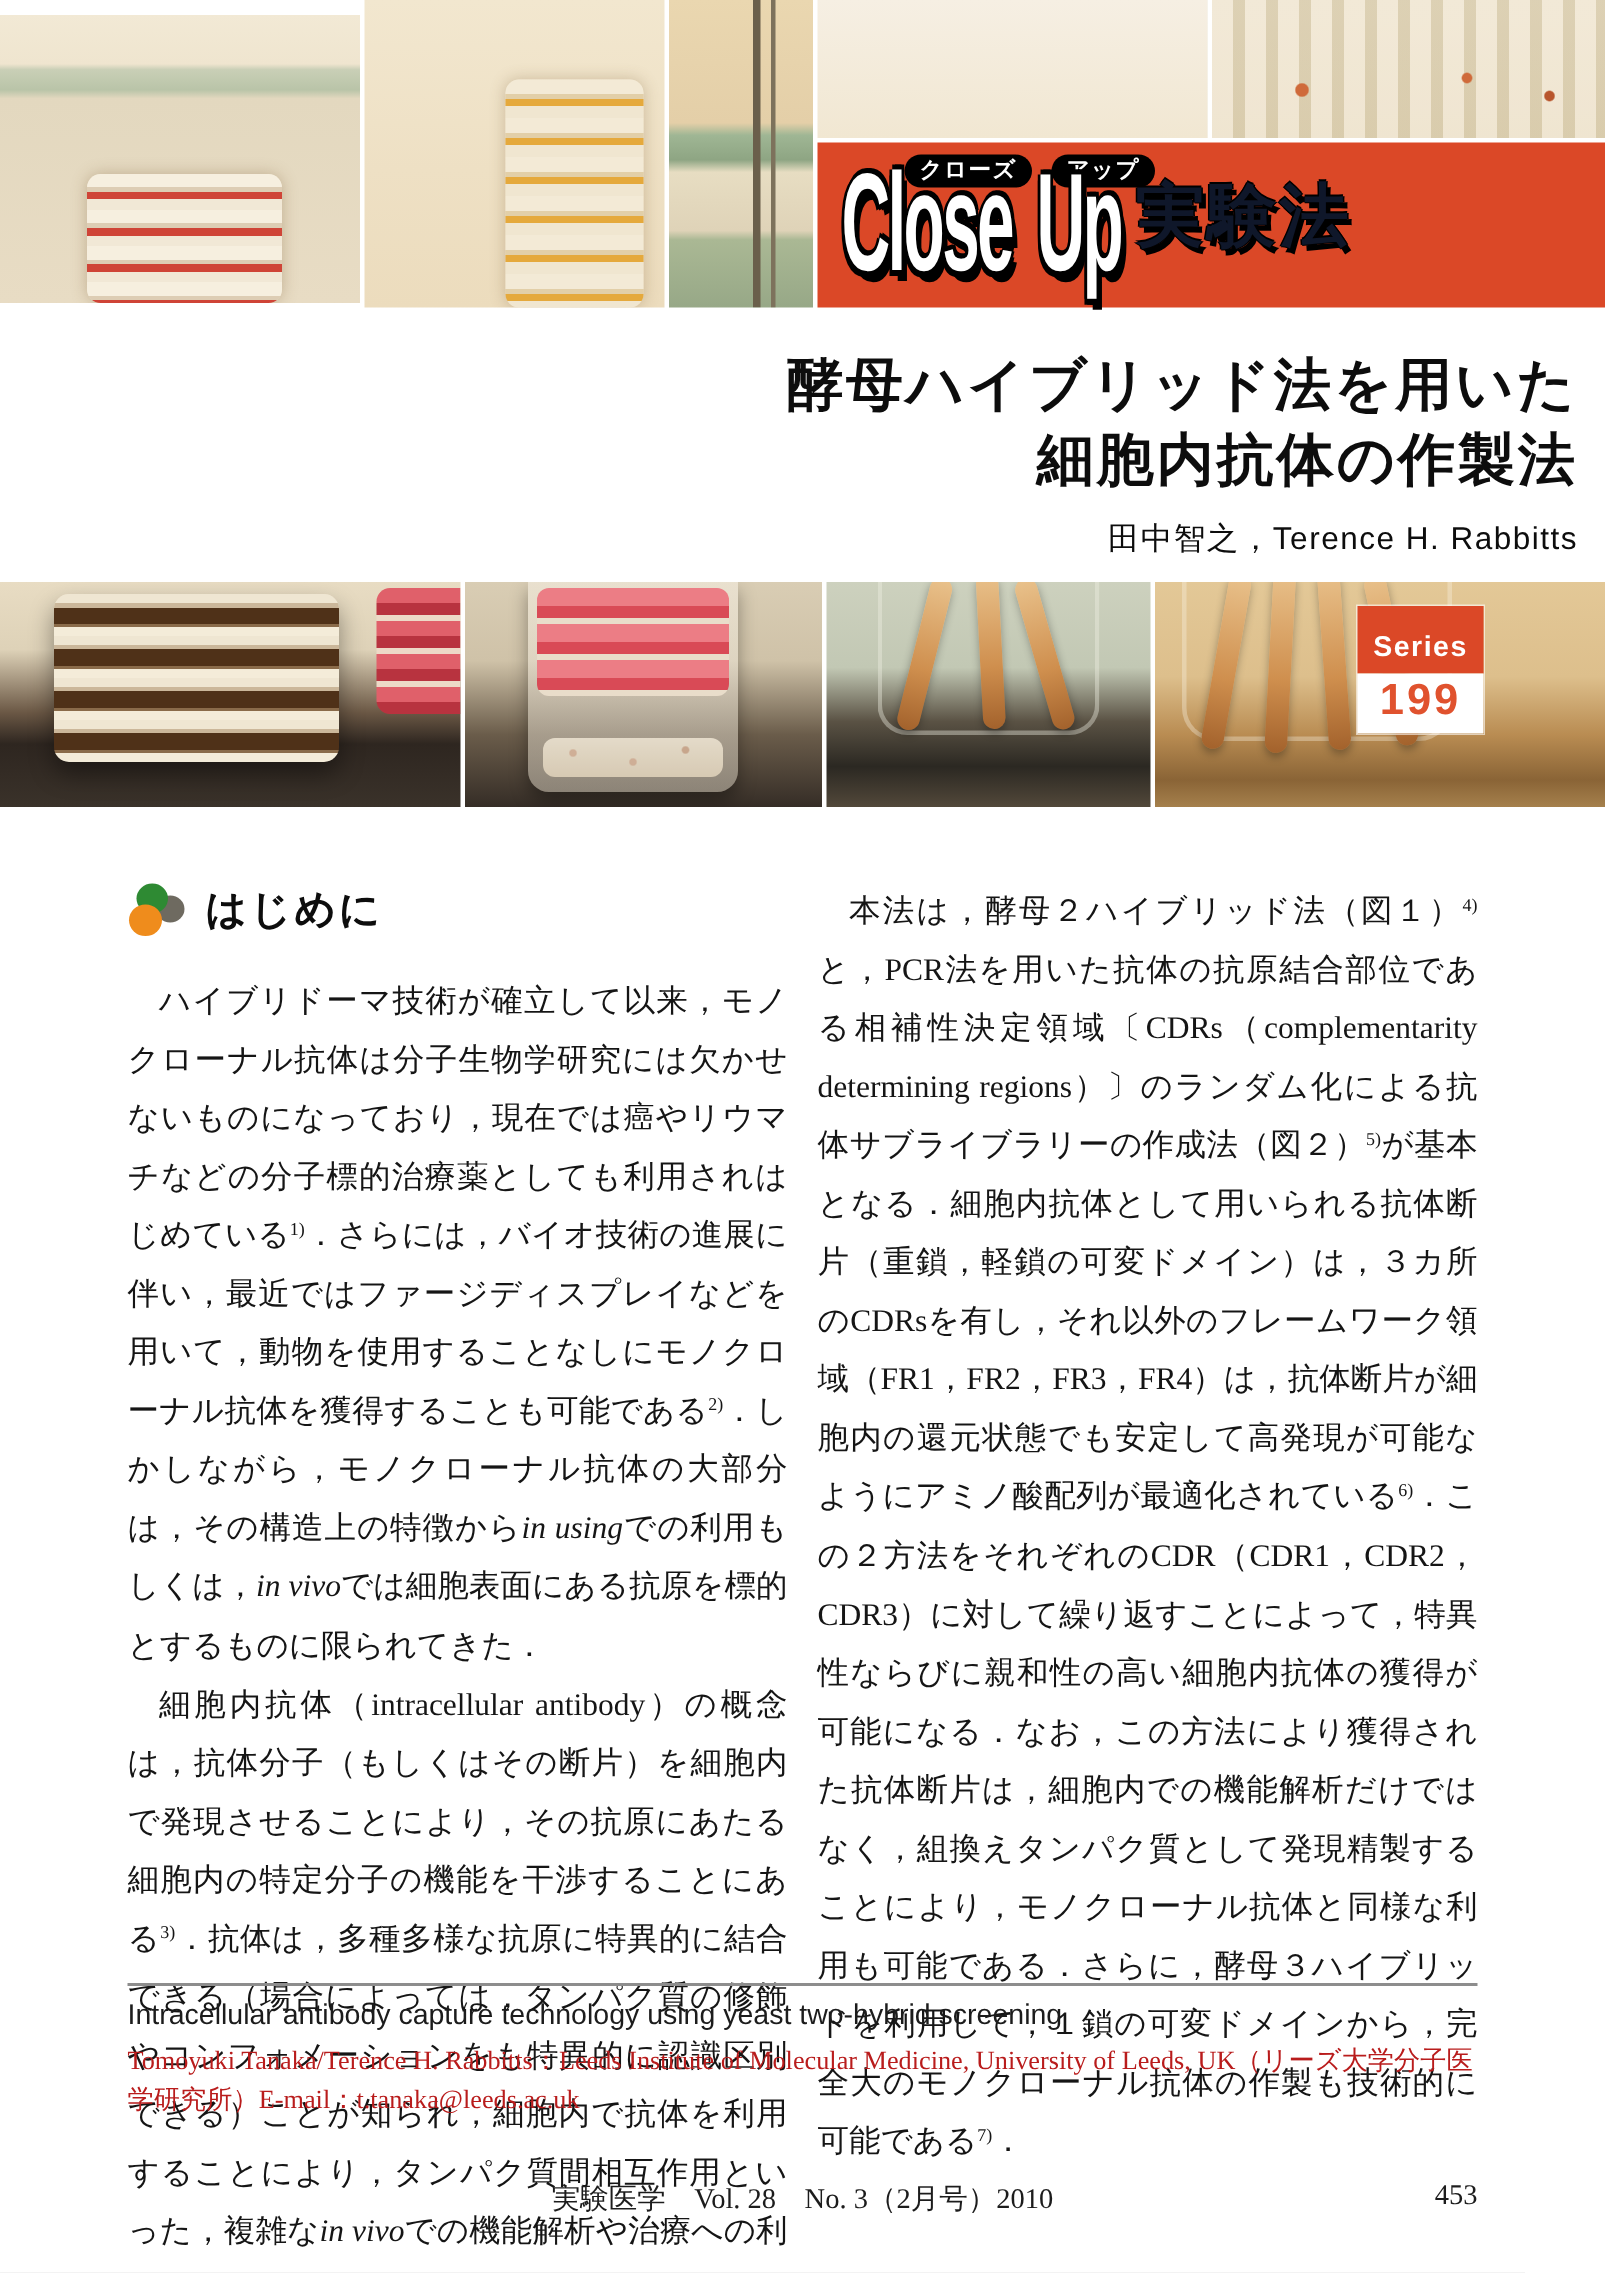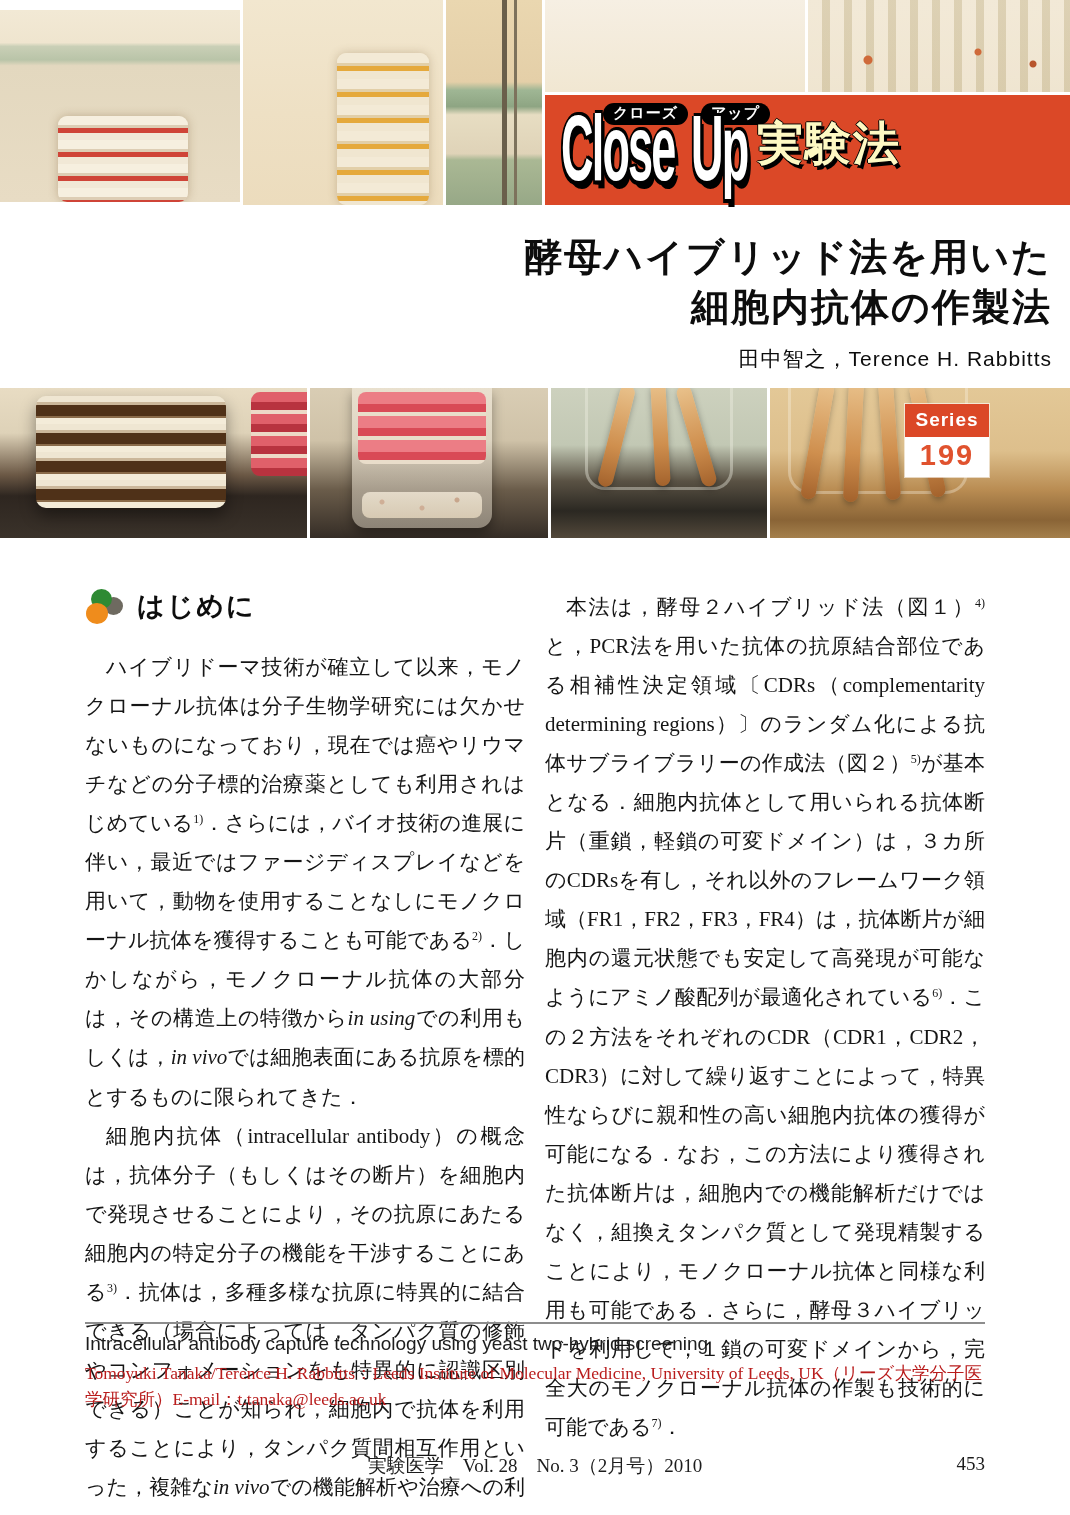--- a/index.html
+++ b/index.html
@@ -37,21 +37,21 @@
                repeating-linear-gradient(90deg, rgba(255,255,255,.4) 0 14px, rgba(190,185,160,.3) 14px 22px),
                linear-gradient(180deg,#eadbbd,#e5d4b2); }
 
   
   .banner { position:absolute; left:545px; top:95px; width:632px; height:110px; background:#db4827; }
   .lg-latin { position:absolute; bottom:10px; font-weight:bold; font-size:50px; line-height:1;
     color:#fff; letter-spacing:-2px; transform:scale(0.9,1.85); transform-origin:bottom left;
     text-shadow:2px 0 #000,-2px 0 #000,0 2px #000,0 -2px #000,2px 2px #000,-2px 2px #000,2px -2px #000,4px 4px 0 #000; }
   .lg-close { left:16px; }
   .lg-up { left:146px; }
-  .lg-jp { position:absolute; left:212px; bottom:30px; font-weight:bold; font-size:46px; color:#fef9c3; letter-spacing:2px;
+  .lg-jp { position:absolute; left:212px; bottom:30px; font-weight:bold; font-size:46px; color:#0f172a; letter-spacing:2px;
     text-shadow:1px 0 #000,-1px 0 #000,0 1px #000,0 -1px #000,3px 4px 0 #000; }
   .furi { position:absolute; top:8px; background:#000; color:#fff; font-size:15px; font-weight:bold;
     padding:1px 10px 2px; border-radius:11px; letter-spacing:1px; white-space:nowrap; }
   .furi-close { left:58px; }
   .furi-up { left:156px; }
 
   
   .title-block { position:absolute; left:0; top:232px; width:1052px; text-align:right; }
   .main-title { margin:0; font-size:38px; font-weight:bold; line-height:1.32; letter-spacing:2px; color:#0d0d0d; }
   .authors { margin-top:13px; font-size:21px; letter-spacing:1px; color:#0d0d0d; }
@@ -87,21 +87,21 @@
   .p4-t1 { left:40px; top:-6px; height:118px; transform:rotate(10deg); }
   .p4-t2 { left:76px; top:-8px; height:122px; transform:rotate(3deg); }
   .p4-t3 { left:112px; top:-8px; height:120px; transform:rotate(-4deg); }
   .p4-t4 { left:150px; top:-6px; height:116px; transform:rotate(-12deg); }
   .p4-beaker { position:absolute; left:18px; top:-10px; width:180px; height:116px;
     border:3px solid rgba(248,244,230,.35); border-top:none; border-radius:0 0 22px 22px; }
 
   
   .series-badge { position:absolute; left:905px; top:404px; width:84px; text-align:center;
     box-shadow:0 0 0 1px rgba(255,255,255,.6); }
-  .series-top { background:#db4827; color:#fff; font-size:19px; font-weight:bold; letter-spacing:1px; padding:5px 0 6px; }
+  .series-top { background:#db4827; color:#fff; font-size:19px; font-weight:bold; letter-spacing:1px; padding:17px 0 6px; }
   .series-bottom { background:#fff; color:#e0522e; font-size:29px; font-weight:bold; padding:2px 0 5px; letter-spacing:2px; }
 
   
   .content { position:absolute; left:85px; top:588px; width:900px; display:flex; gap:20px; }
   .col { width:440px; }
   .sec-head { display:flex; gap:12px; margin-bottom:16px; height:44px; }
   .sec-icon { position:relative; width:40px; height:38px; flex:0 0 auto; }
   .dot { position:absolute; border-radius:50%; }
   .dot-gray   { left:19px; top:9px;  width:19px; height:18px; background:#6e6a60; z-index:1; }
   .dot-green  { left:6px;  top:1px;  width:21px; height:20px; background:#2e8a33; z-index:2; }

